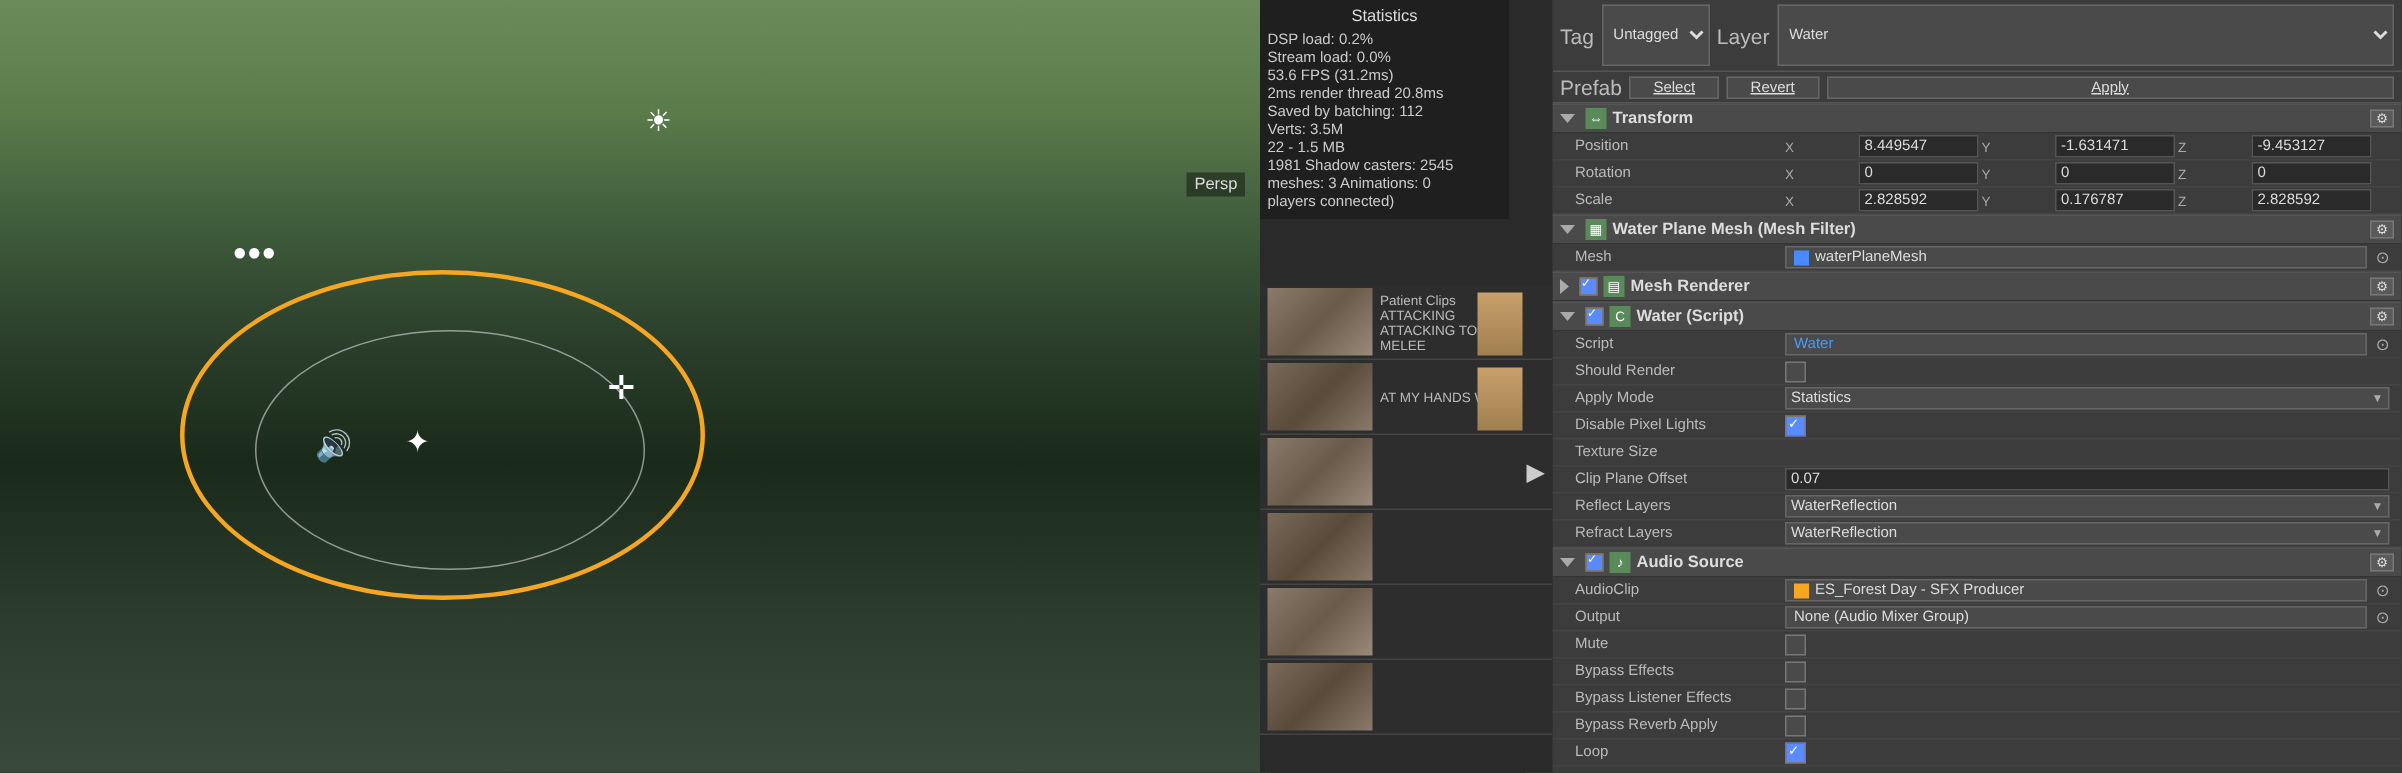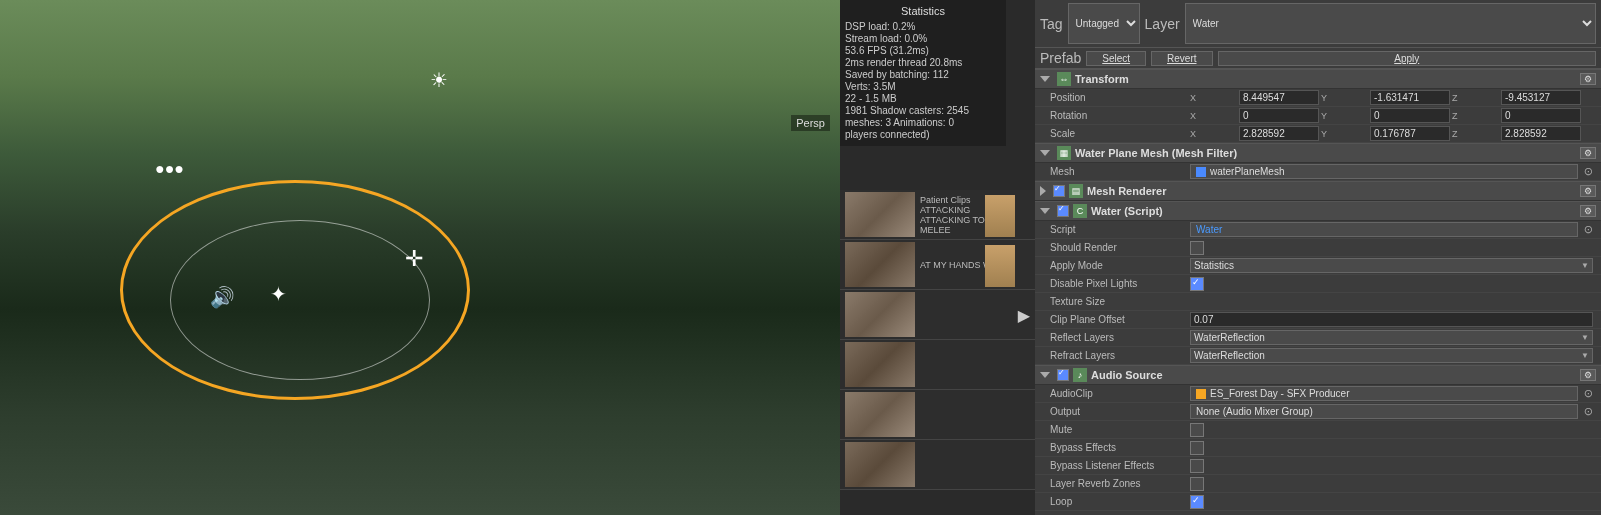--- a/index.html
+++ b/index.html
@@ -716,21 +716,21 @@
   </div>
 
   <div class="prop-row">
     <span class="prop-label">Bypass Listener Effects</span>
     <div class="prop-value">
       <span class="checkbox-field"></span>
     </div>
   </div>
 
   <div class="prop-row">
-    <span class="prop-label">Layer Reverb Zones</span>
+    <span class="prop-label">Bypass Reverb Apply</span>
     <div class="prop-value">
       <span class="checkbox-field"></span>
     </div>
   </div>
 
 
   <div class="prop-row">
     <span class="prop-label">Loop</span>
     <div class="prop-value">
       <span class="checkbox-field checkbox-checked"></span>

